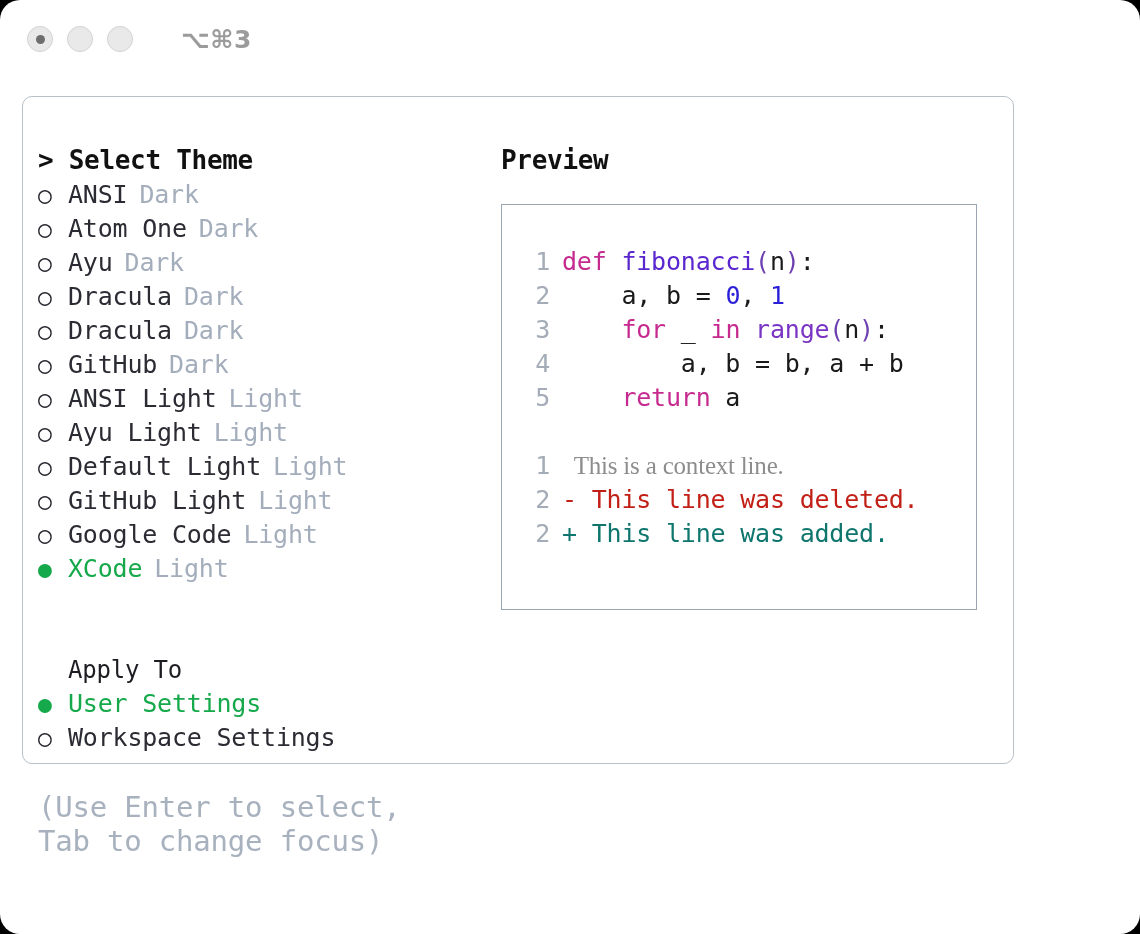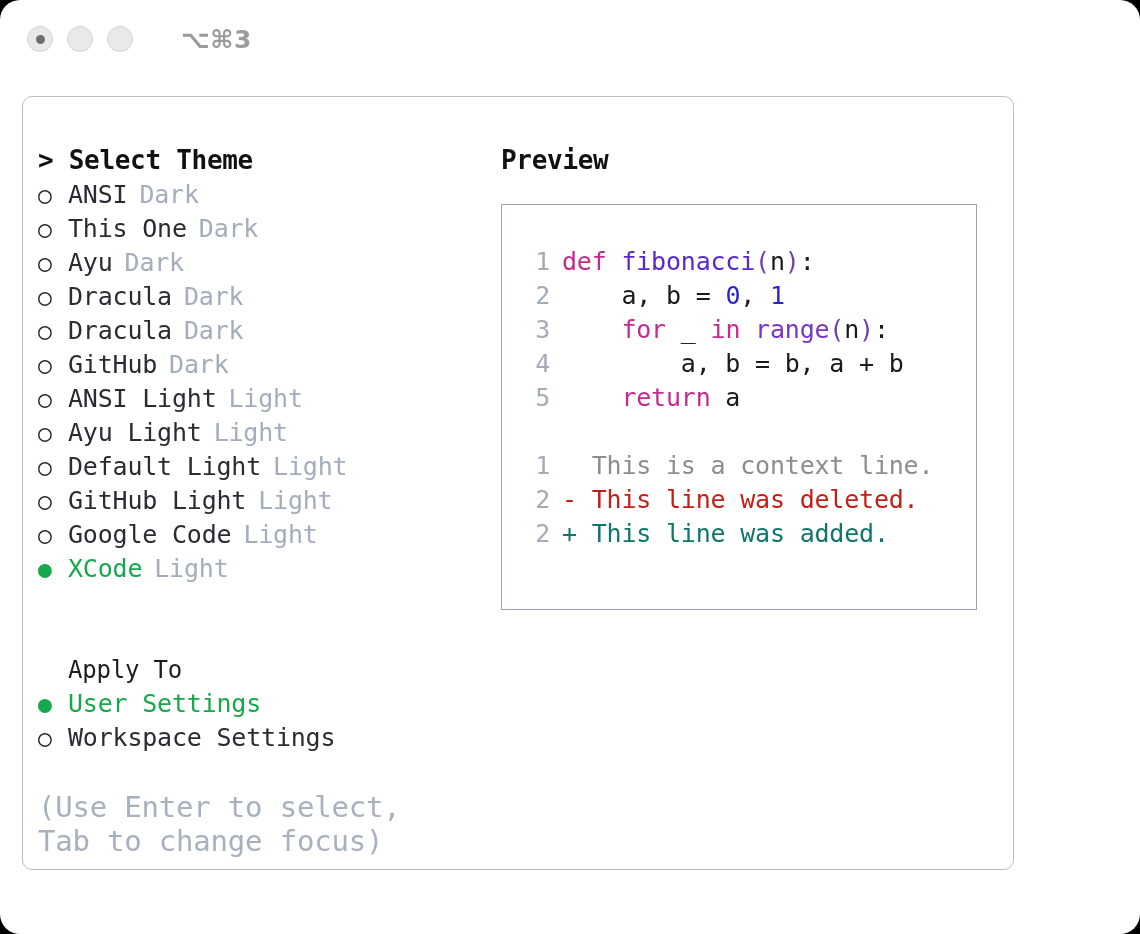--- a/index.html
+++ b/index.html
@@ -56,21 +56,21 @@
     font-weight: 700;
     letter-spacing: 0.5px;
     font-family: "DejaVu Sans", "Liberation Sans", sans-serif;
   }
   
   #panel {
     position: absolute;
     left: 22px;
     top: 96px;
     width: 992px;
-    height: 774px;
+    height: 668px;
     border: 1.5px solid #b7bfc9;
     border-radius: 10px;
     background: #ffffff;
   }
   #panel-inner {
     position: relative;
     width: 100%;
     height: 100%;
   }
   
@@ -165,21 +165,21 @@
     padding-right: 12px;
   }
   .code-body { white-space: pre; }
   .tok-kw      { color: #c62a8f; }
   .tok-fn      { color: #5a27cf; }
   .tok-builtin { color: #7a34c4; }
   .tok-punct   { color: #6d3fb0; }
   .tok-num     { color: #2a1fd6; }
   .tok-plain   { color: #1a1a1a; }
   .diff-gap { height: 34px; }
-  .diff-context { color: #8d8d8d; }
+  .diff-context { color: #8d8d8d; font-family: Liberation Serif, serif; }
   .diff-del     { color: #c22017; }
   .diff-add     { color: #0f766e; }
 </style>
 </head>
 <body>
 
 <div id="window">
 
   <div id="titlebar">
     <div class="dot">
@@ -190,21 +190,21 @@
     <div id="shortcut">⌥⌘3</div>
   </div>
 
   <div id="panel">
     <div id="panel-inner">
 
       <div id="left-col">
         <div class="list-header">&gt; Select Theme</div>
         <div id="theme-options">
             <div class="opt-row"><span class="opt-marker">○</span><span class="opt-label">ANSI</span><span class="opt-tag">Dark</span></div>
-            <div class="opt-row"><span class="opt-marker">○</span><span class="opt-label">This One</span><span class="opt-tag">Dark</span></div>
+            <div class="opt-row"><span class="opt-marker">○</span><span class="opt-label">Atom One</span><span class="opt-tag">Dark</span></div>
             <div class="opt-row"><span class="opt-marker">○</span><span class="opt-label">Ayu</span><span class="opt-tag">Dark</span></div>
             <div class="opt-row"><span class="opt-marker">○</span><span class="opt-label">Dracula</span><span class="opt-tag">Dark</span></div>
             <div class="opt-row"><span class="opt-marker">○</span><span class="opt-label">Dracula</span><span class="opt-tag">Dark</span></div>
             <div class="opt-row"><span class="opt-marker">○</span><span class="opt-label">GitHub</span><span class="opt-tag">Dark</span></div>
             <div class="opt-row"><span class="opt-marker">○</span><span class="opt-label">ANSI Light</span><span class="opt-tag">Light</span></div>
             <div class="opt-row"><span class="opt-marker">○</span><span class="opt-label">Ayu Light</span><span class="opt-tag">Light</span></div>
             <div class="opt-row"><span class="opt-marker">○</span><span class="opt-label">Default Light</span><span class="opt-tag">Light</span></div>
             <div class="opt-row"><span class="opt-marker">○</span><span class="opt-label">GitHub Light</span><span class="opt-tag">Light</span></div>
             <div class="opt-row"><span class="opt-marker">○</span><span class="opt-label">Google Code</span><span class="opt-tag">Light</span></div>
             <div class="opt-row selected"><span class="opt-marker">●</span><span class="opt-label">XCode</span><span class="opt-tag">Light</span></div>

